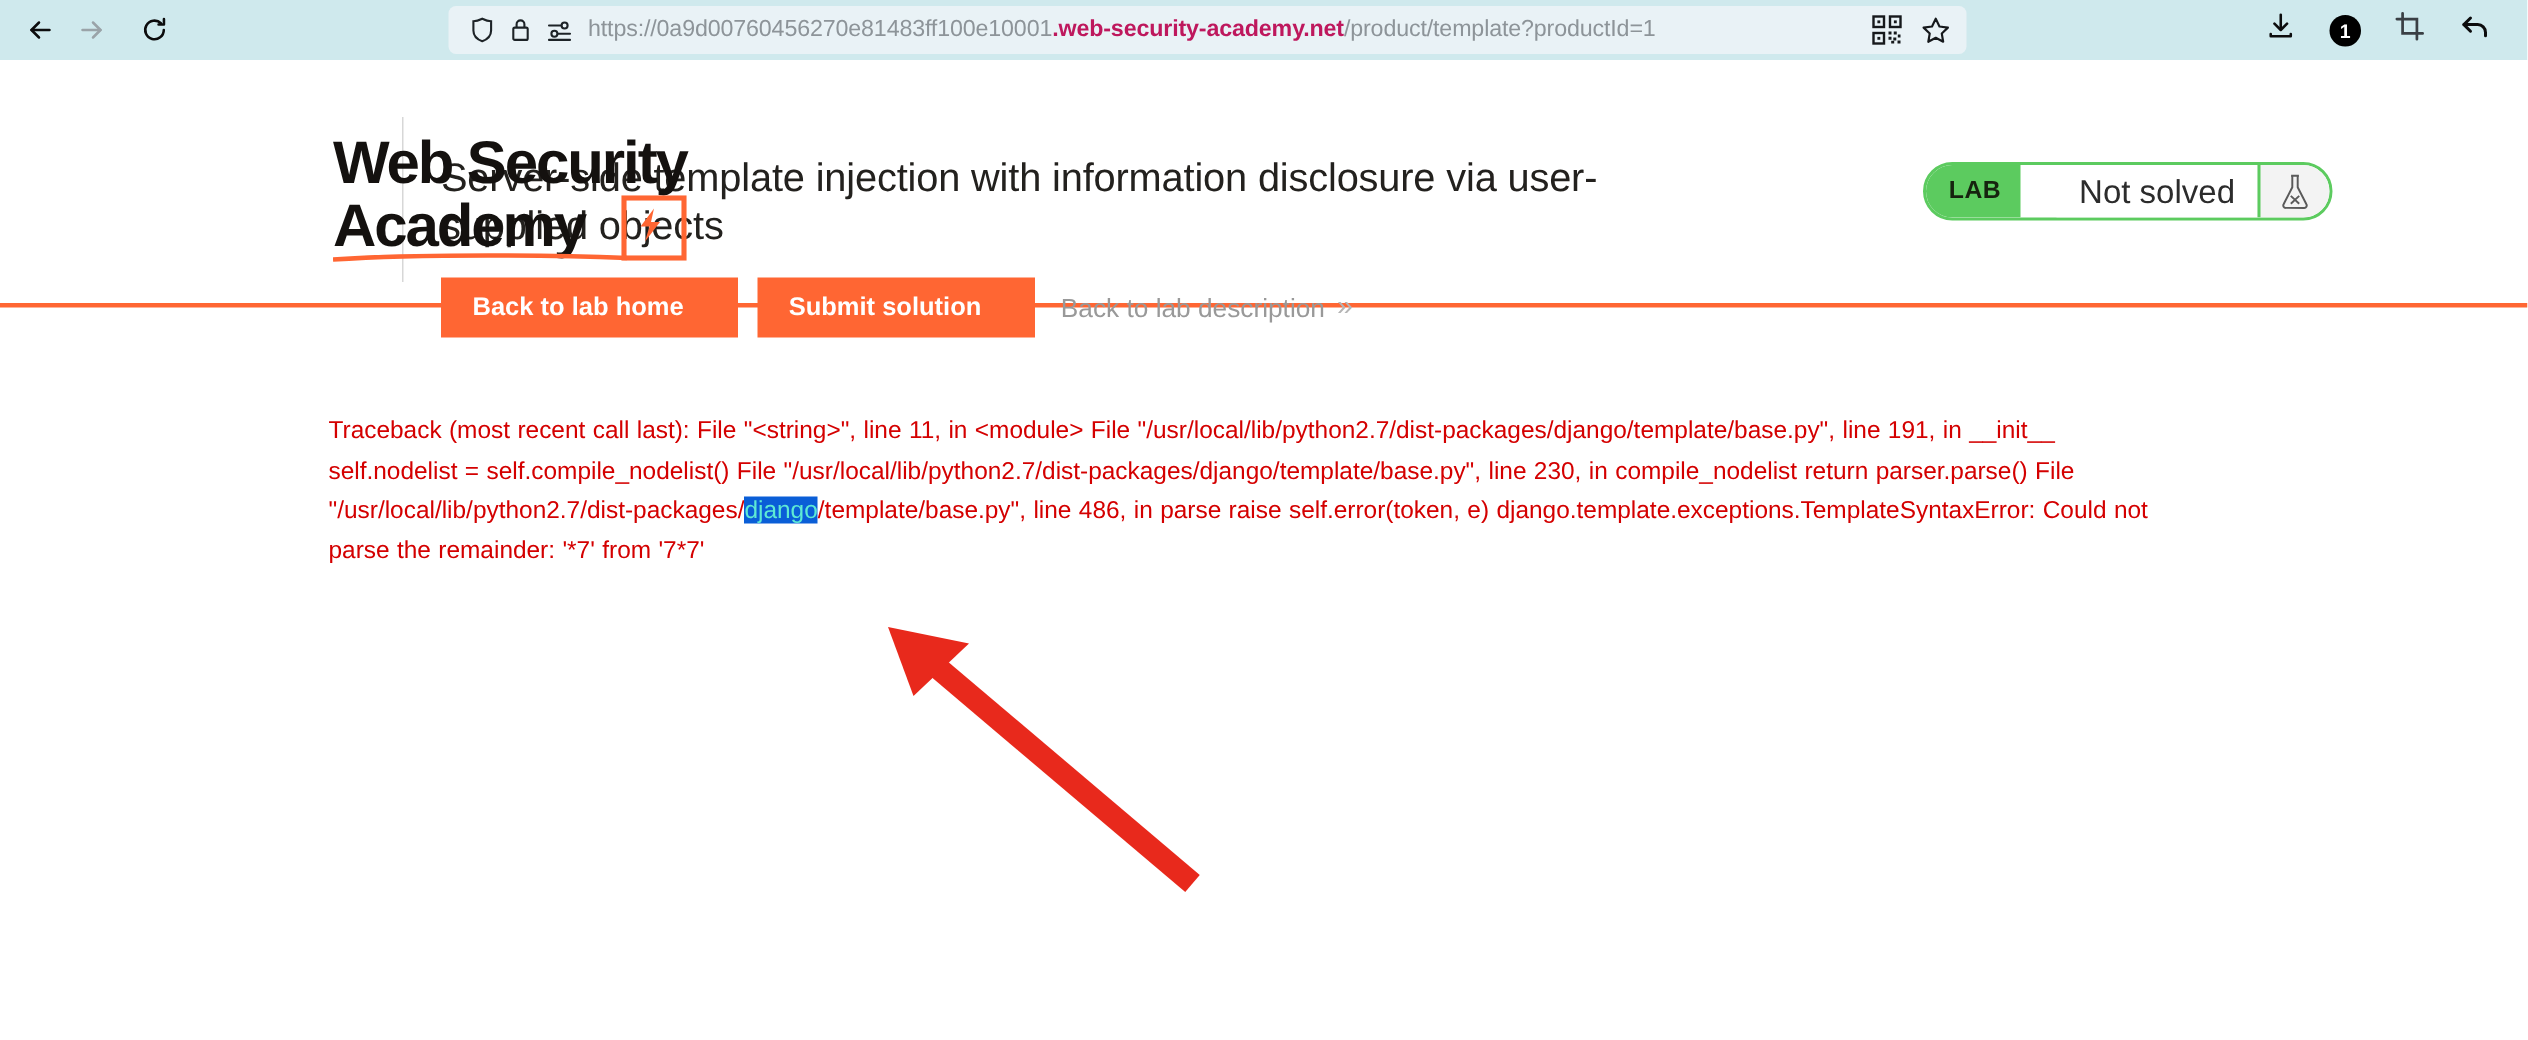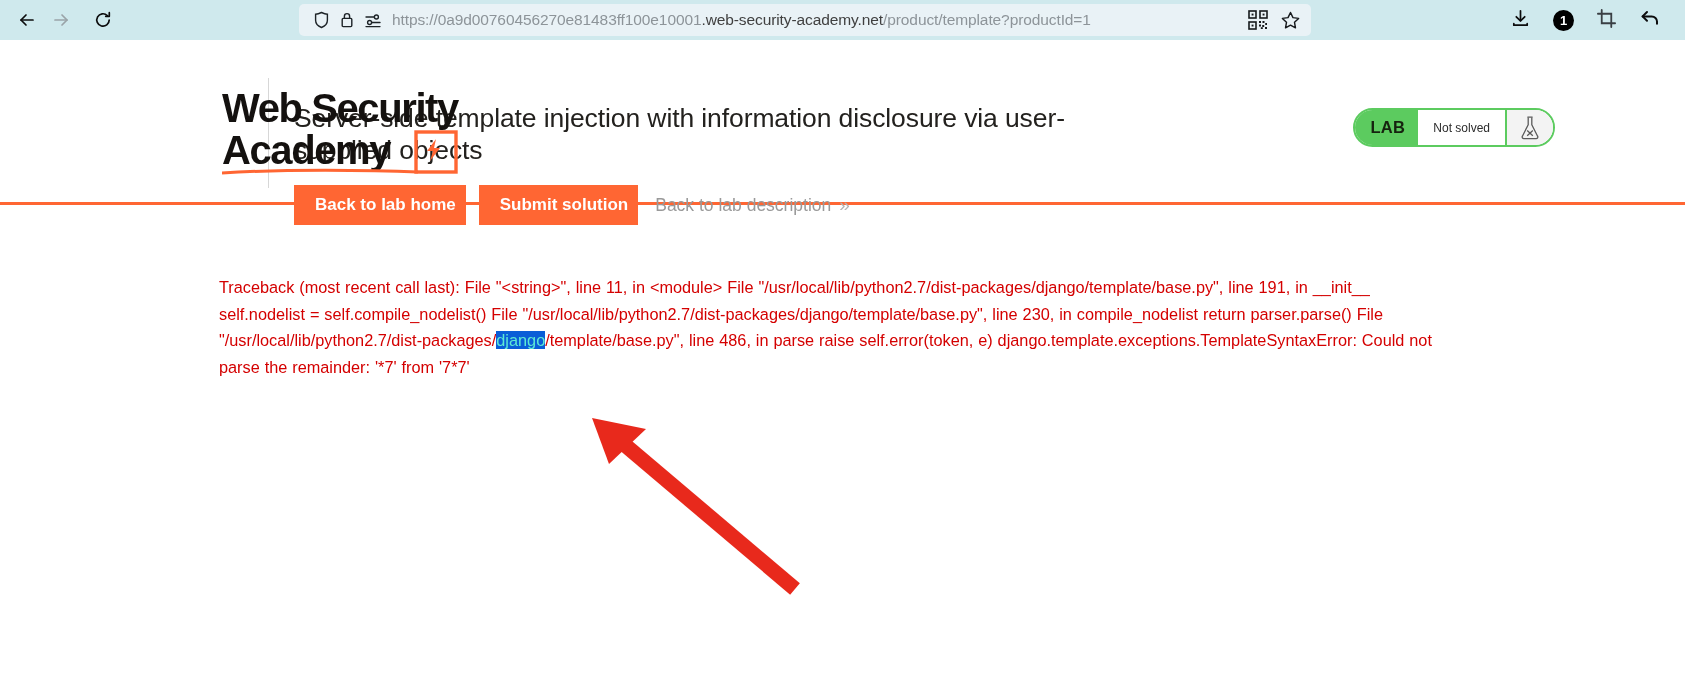--- a/index.html
+++ b/index.html
@@ -46,21 +46,21 @@
   .urlbar .bar-icon { flex: 0 0 auto; display:flex; align-items:center; }
   .url-text {
     flex: 1 1 auto;
     font-size: 15.5px;
     color: #8d9499;
     white-space: nowrap;
     overflow: hidden;
     letter-spacing: -0.1px;
     line-height: 32px;
   }
-  .url-text .domain { color: #404040; font-weight: 400; }
+  .url-text .domain { color: #be185d; font-weight: 700; }
   .url-right { display: flex; align-items: center; gap: 12px; flex: 0 0 auto; padding-right:2px; }
 
   .toolbar-right {
     display: flex; align-items: center; gap: 22px;
     flex: 0 0 auto;
     padding-left: 20px; padding-right: 14px;
   }
   .badge-count {
     width: 21px; height: 21px; border-radius: 50%;
     background: #000; color: #fff;
@@ -117,21 +117,21 @@
     align-items: center;
     margin-top: 19px;
     gap: 13px;
   }
   .btn-orange {
     background: #ff6633;
     color: #ffffff;
     border: none;
     font-size: 17px;
     font-weight: 700;
-    padding: 11px 10px 12px 21px;
+    padding: 11px 36px 12px 21px;
     cursor: pointer;
     font-family: "Liberation Sans", sans-serif;
     line-height: 1;
   }
   .link-grey {
     color: #999999;
     font-size: 17.5px;
     text-decoration: none;
     display: flex;
     align-items: center;
@@ -158,24 +158,25 @@
     color: #16230f;
     font-weight: 700;
     font-size: 16.5px;
     display: flex; align-items: center;
     padding: 0 13px 0 15px;
     letter-spacing: 0.3px;
     text-align: center;
   }
   .lab-state {
     color: #2c2c2c;
-    font-size: 12px;
+    font-size: 22px;
     display: flex; align-items: center;
     padding: 0 15px;
     background: #fff;
+    margin-left: 24px;
   }
   .lab-flask {
     display: flex; align-items: center; justify-content: center;
     width: 48px;
     border-left: 2px solid #5ccb5f;
     background: #f3f3f3;
   }
 
   .orange-rule {
     height: 3px;

